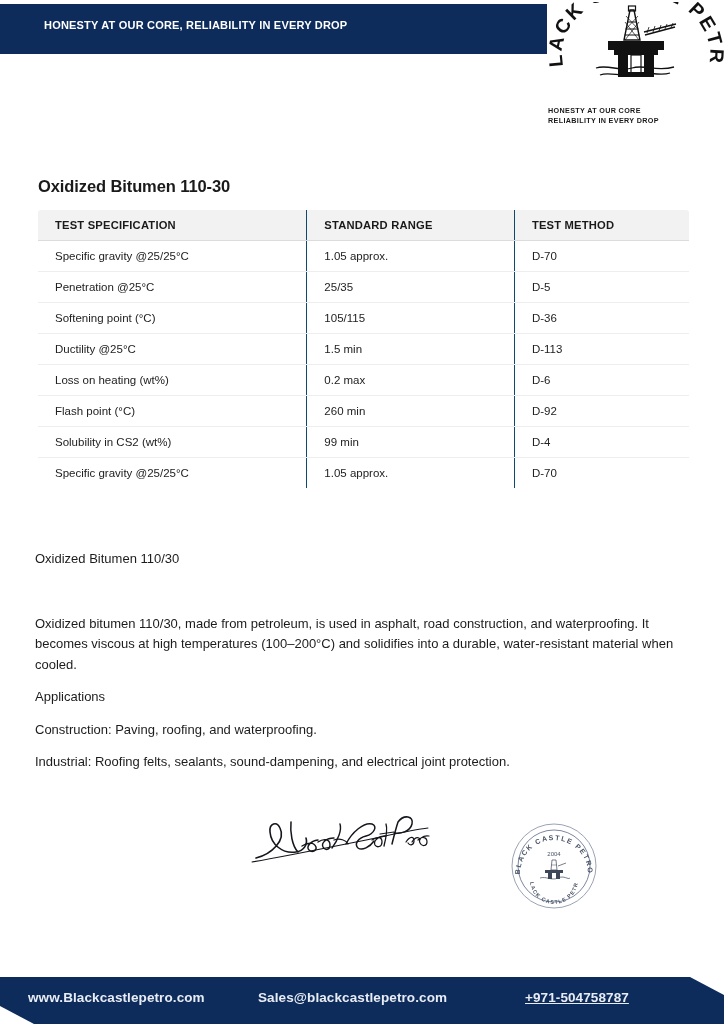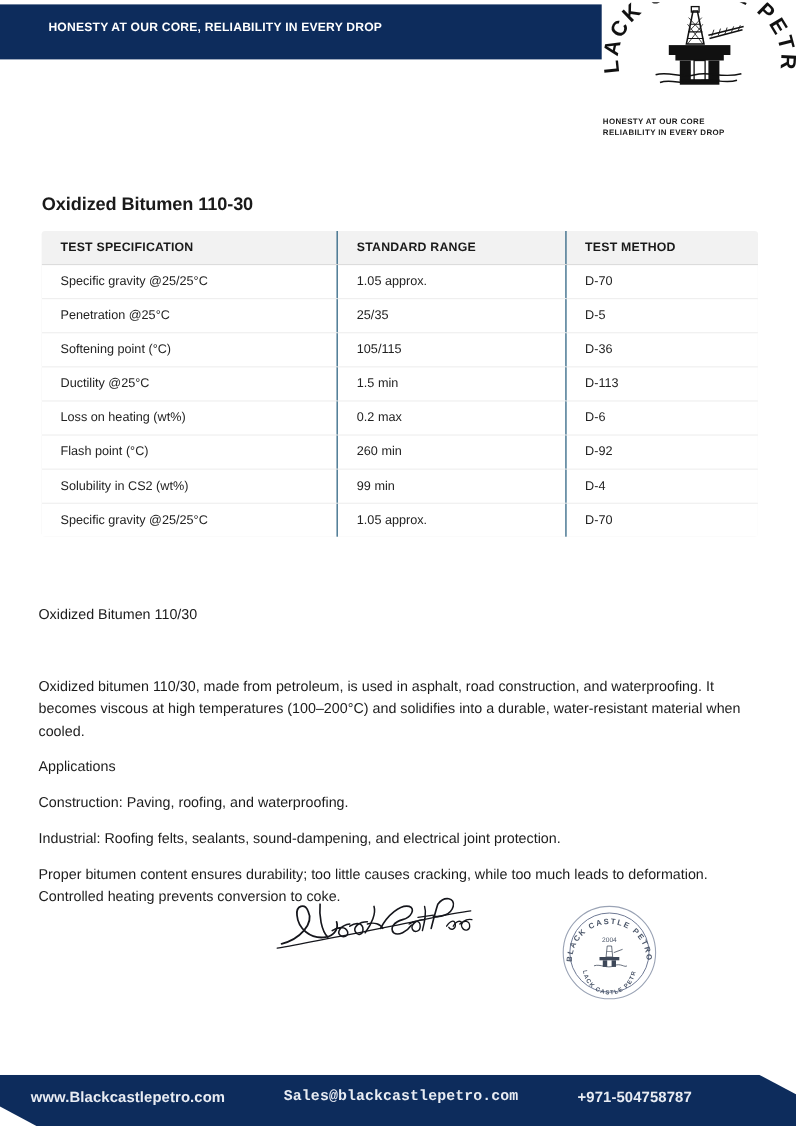--- a/index.html
+++ b/index.html
@@ -154,22 +154,22 @@
   .footer-text {
     position: absolute;
     top: 990px;
     color: #e8ecf3;
     font-size: 13.5px;
     font-weight: bold;
     letter-spacing: 0.1px;
     white-space: nowrap;
   }
   .footer-web   { left: 28px; }
-  .footer-mail  { left: 258px; font-family: Liberation Mono, monospace; }
-  .footer-phone { left: 525px; }
+  .footer-mail  { left: 258px; }
+  .footer-phone { left: 525px; text-decoration: underline; }
 </style>
 </head>
 <body>
 
 <div class="header-band"></div>
 <div class="header-tagline">HONESTY AT OUR CORE,  RELIABILITY IN EVERY DROP</div>
 
 <div class="logo-block">
   <svg class="logo-mark" viewBox="0 0 176 104">
     <defs>
@@ -262,21 +262,20 @@
   </tbody>
 </table>
 
 <div class="body-copy">
   <p>Oxidized Bitumen 110/30</p>
   <div class="gap-line"></div>
   <p>Oxidized bitumen 110/30, made from petroleum, is used in asphalt, road construction, and waterproofing. It becomes viscous at high temperatures (100–200°C) and solidifies into a durable, water-resistant material when cooled.</p>
   <p>Applications</p>
   <p>Construction: Paving, roofing, and waterproofing.</p>
   <p>Industrial: Roofing felts, sealants, sound-dampening, and electrical joint protection.</p>
-  <p>Proper bitumen content ensures durability; too little causes cracking, while too much leads to deformation. Controlled heating prevents conversion to coke.</p>
 </div>
 
 <svg class="signature" viewBox="0 0 190 70">
   <g fill="none" stroke="#15161c" stroke-linecap="round" stroke-linejoin="round">
     <path d="M10 56 C26 52, 40 38, 34 26 C31 19, 23 21, 24 30 C25 42, 36 52, 50 50 C58 49, 62 42, 60 36" stroke-width="1.6"></path>
     <path d="M45 20 C44 30, 46 44, 52 50" stroke-width="1.5"></path>
     <path d="M56 44 C62 40, 68 40, 70 45 C71 49, 66 51, 63 48 C60 45, 64 39, 72 38" stroke-width="1.4"></path>
     <path d="M72 40 C78 36, 84 37, 84 43 C84 48, 79 49, 77 45 C75 41, 80 36, 88 36" stroke-width="1.4"></path>
     <path d="M86 46 C92 38, 96 28, 94 22" stroke-width="1.4"></path>
     <path d="M88 38 C94 36, 100 38, 102 42" stroke-width="1.3"></path>

